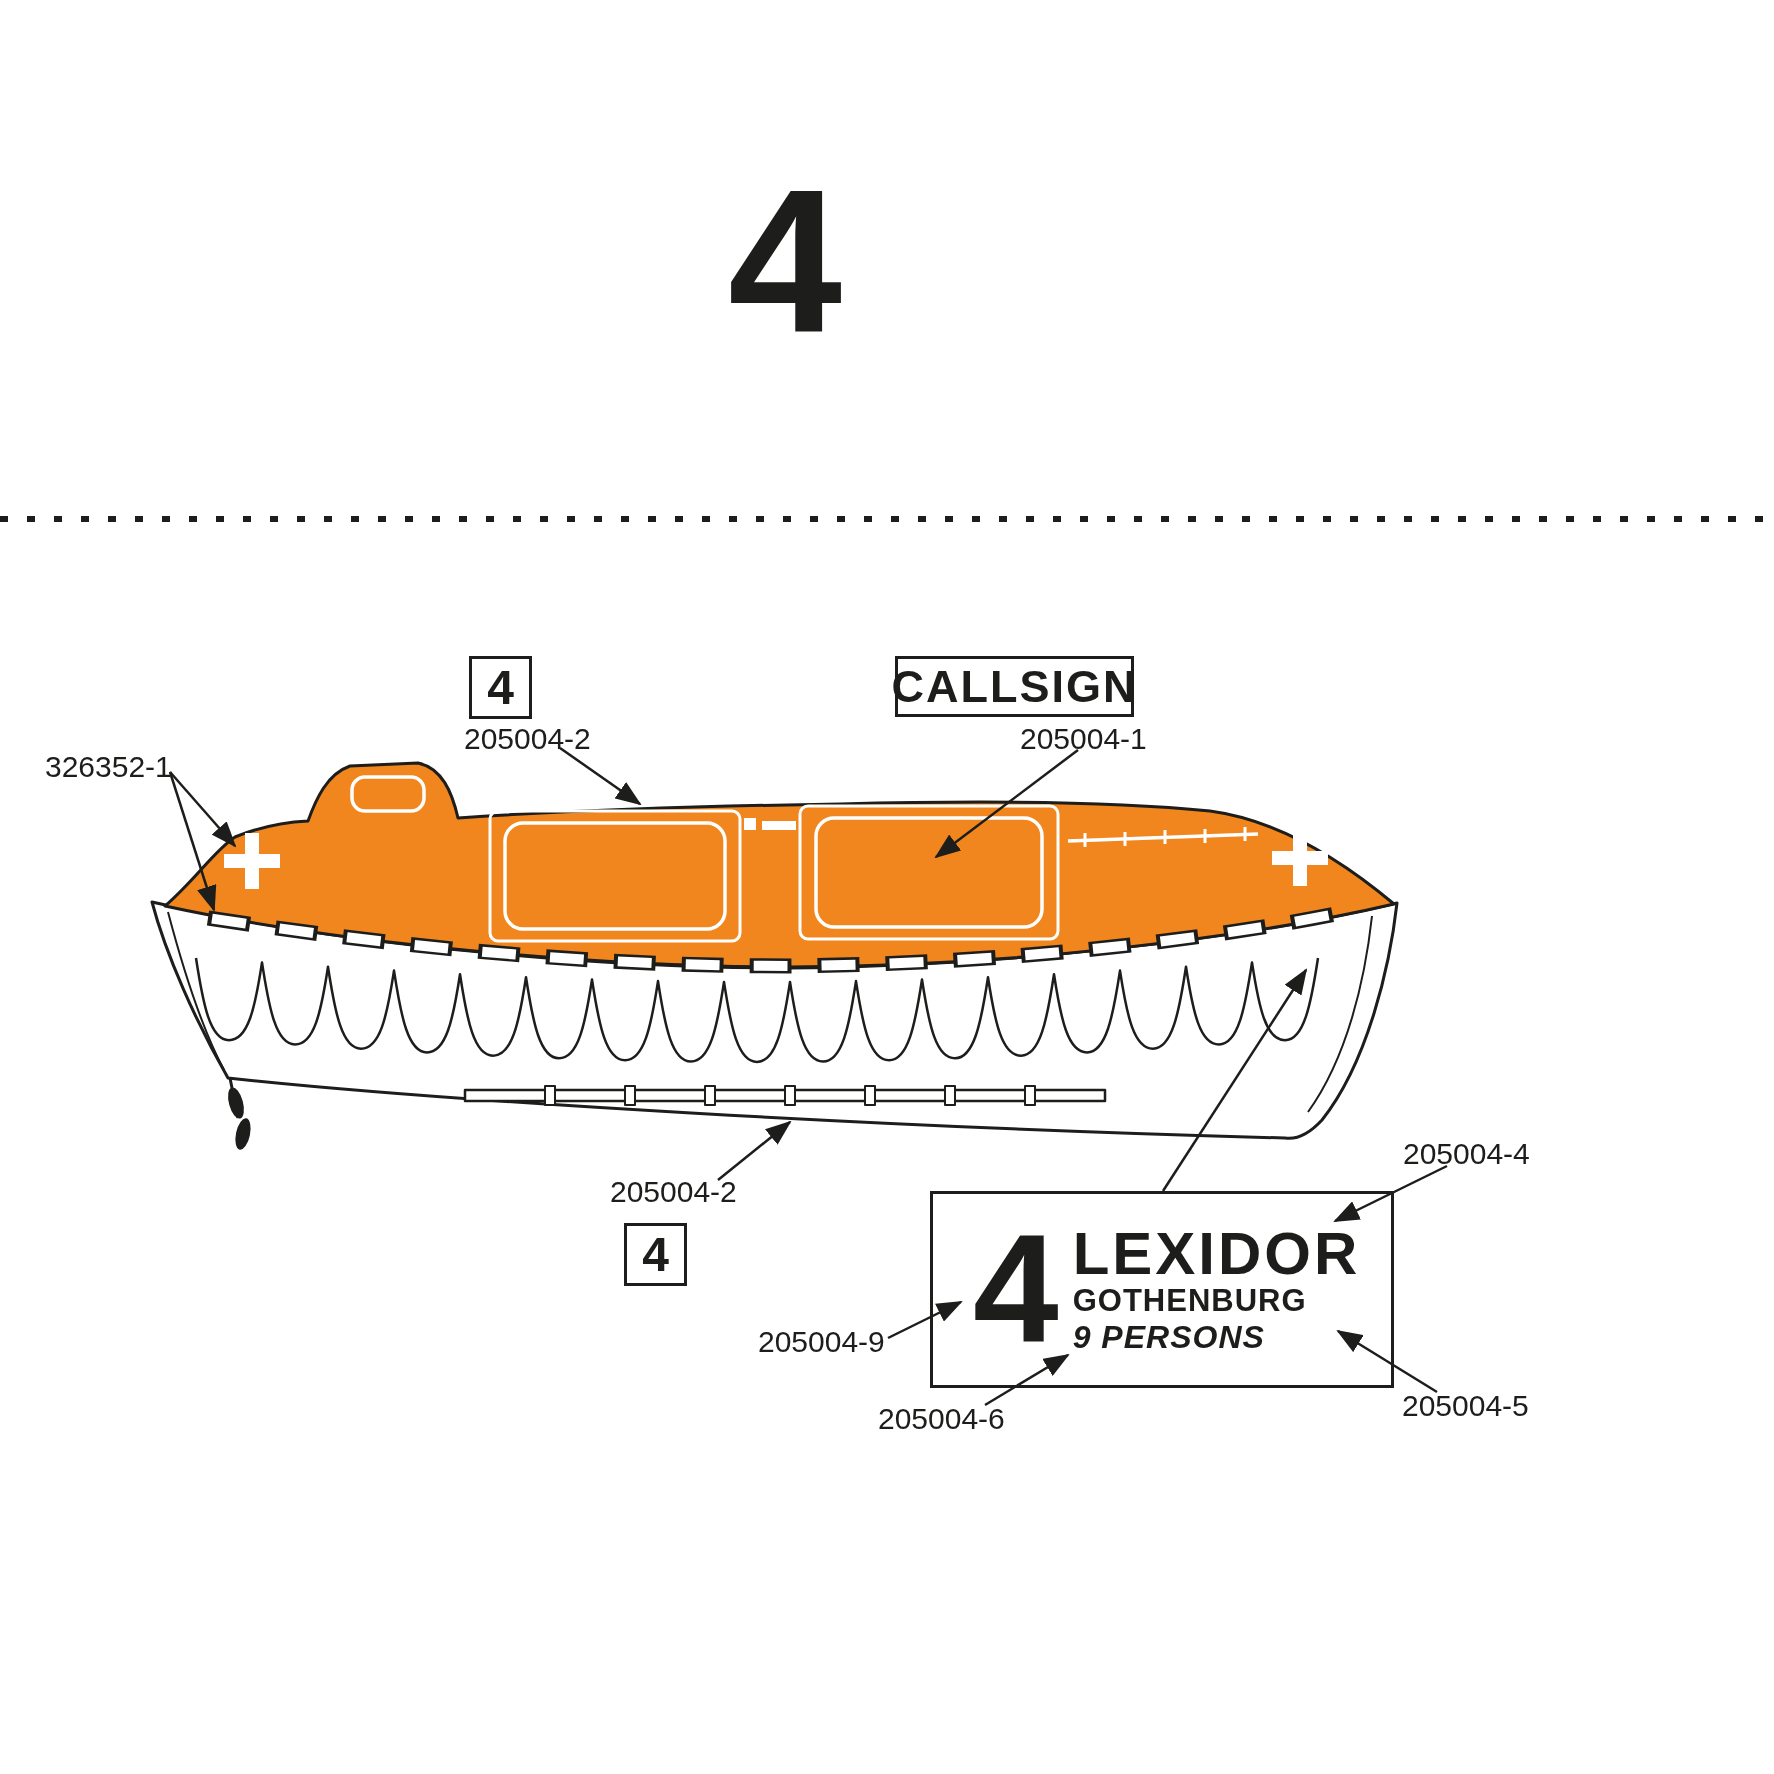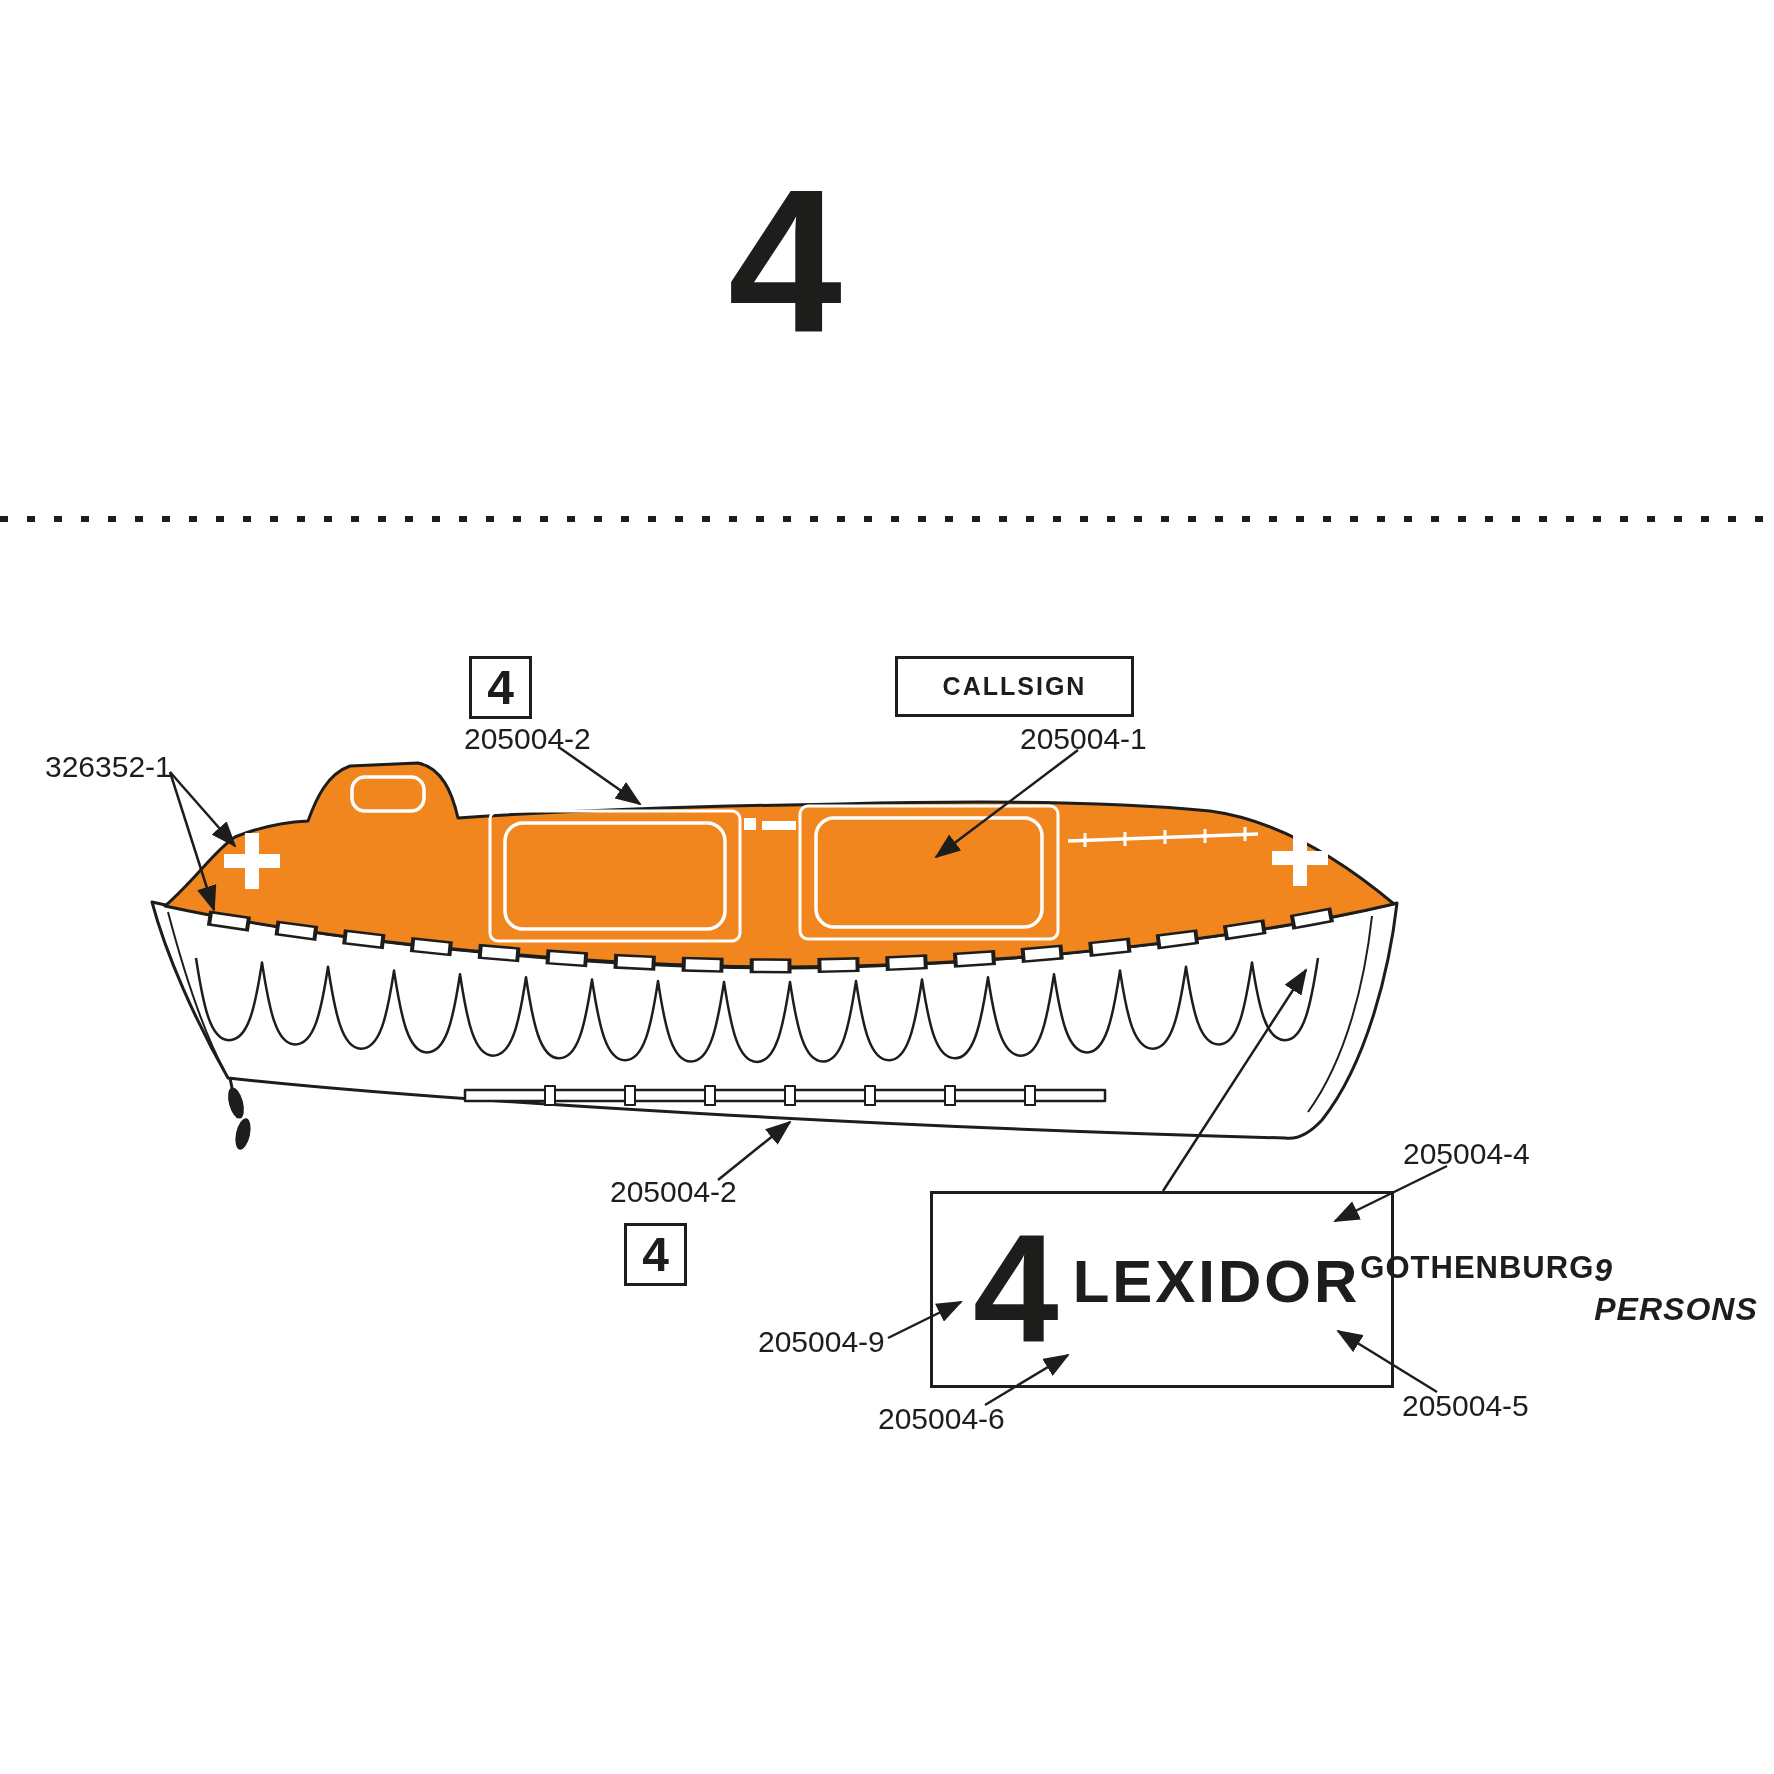--- a/index.html
+++ b/index.html
@@ -8,26 +8,26 @@
   .stage{position:relative;width:1774px;height:1774px;background:#fff;overflow:hidden;}
   .sheet-number{position:absolute;top:158px;left:0;width:1570px;text-align:center;
     font-size:205px;font-weight:bold;line-height:1;color:var(--ink,#1d1d1b);}
   .separator{position:absolute;left:0;top:516px;width:1774px;height:6px;
     background:repeating-linear-gradient(90deg,var(--ink,#1d1d1b) 0 8px,transparent 8px 27px);}
   svg.diagram{position:absolute;left:0;top:0;width:1774px;height:1774px;}
   .lbl{position:absolute;font-size:30px;line-height:1.15;white-space:nowrap;color:var(--ink,#1d1d1b);}
   .numbox{position:absolute;border:3.5px solid var(--ink,#1d1d1b);display:flex;align-items:center;
     justify-content:center;font-weight:bold;background:transparent;color:var(--ink,#1d1d1b);}
   .box-sm{width:57px;height:57px;font-size:48px;}
-  .callsign-box{width:233px;height:55px;font-size:25px;letter-spacing:2px;}
+  .callsign-box{width:233px;height:55px;font-size:45px;letter-spacing:2px;}
   .plate{position:absolute;left:930px;top:1191px;width:464px;height:197px;
     border:3.5px solid var(--ink,#1d1d1b);box-sizing:border-box;display:flex;align-items:center;
     padding-left:40px;gap:16px;background:transparent;}
   .plate-number{font-size:154px;font-weight:bold;line-height:0.78;letter-spacing:-2px;}
-  .plate-text{display:flex;align-items:flex-start;}
+  .plate-text{display:flex;flex-direction:column;align-items:flex-start;}
   .plate-name{font-size:60px;font-weight:bold;line-height:1.02;letter-spacing:3px;}
   .plate-port{font-size:31px;font-weight:bold;line-height:1.08;letter-spacing:1px;}
   .plate-persons{font-size:32px;font-weight:bold;line-height:1.2;letter-spacing:1px;font-style:italic;}
 </style>
 </head>
 <body>
 
 <div class="stage">
 
   <div class="sheet-number">4</div>

